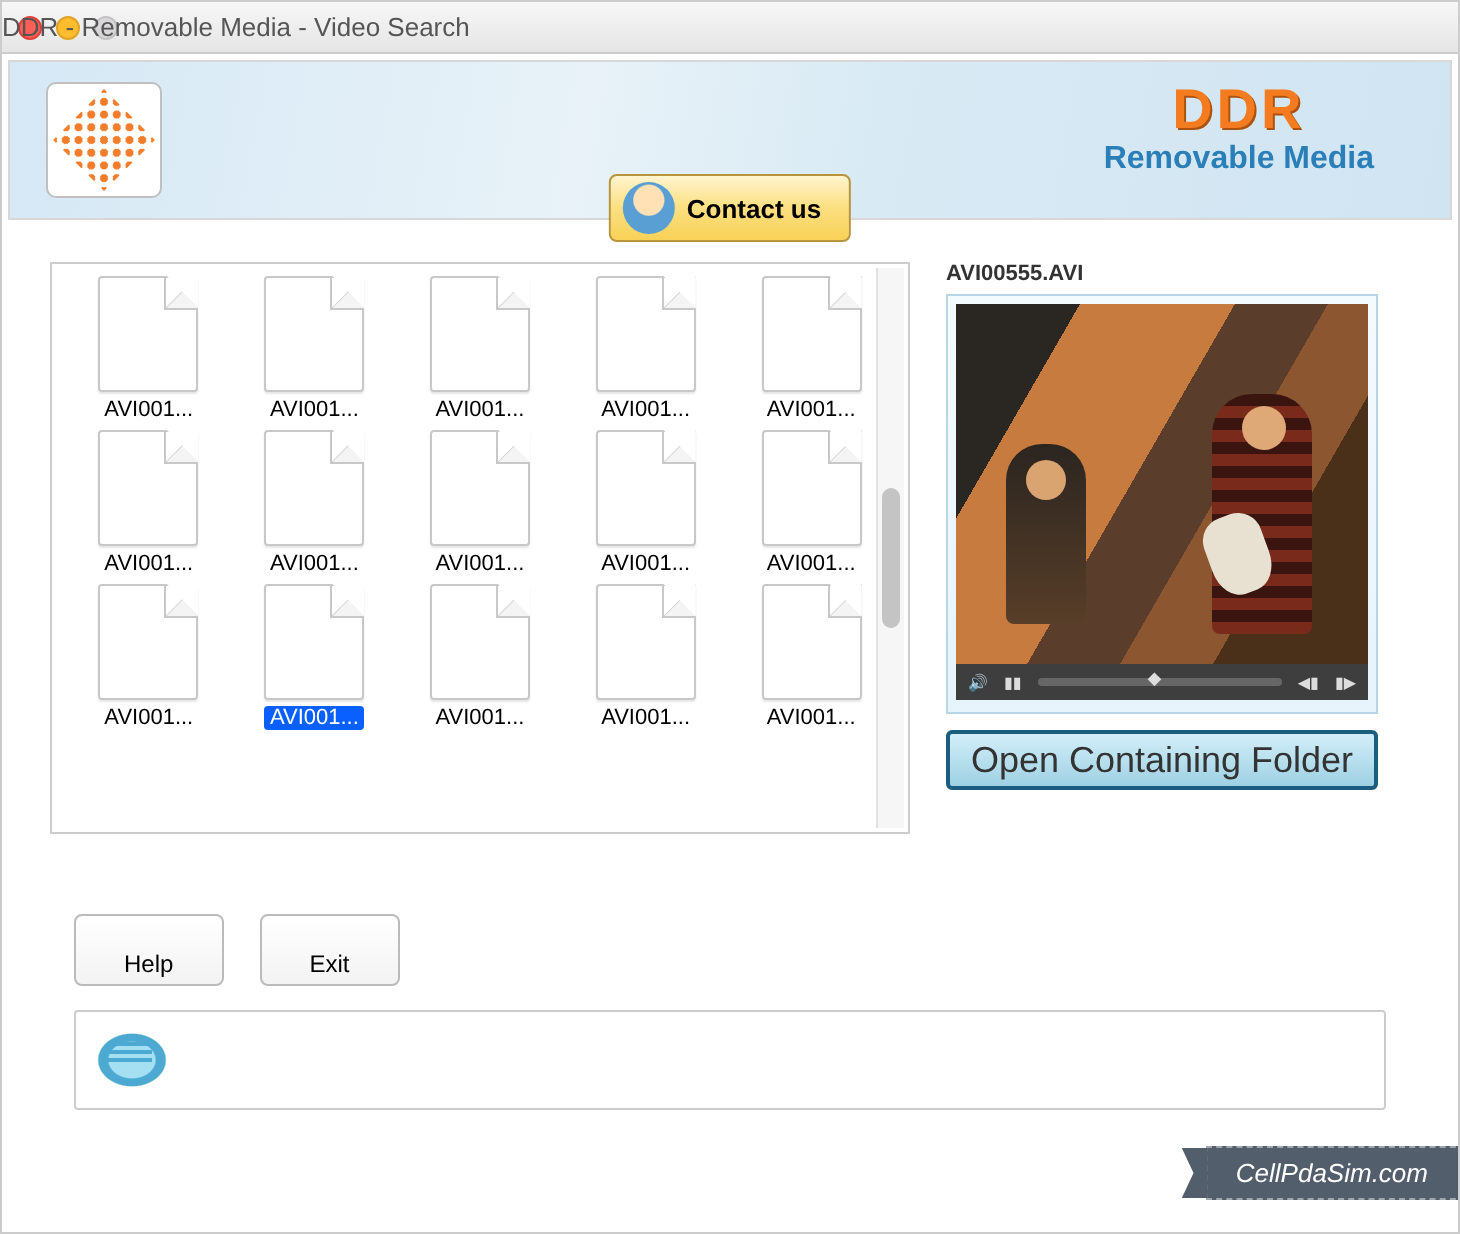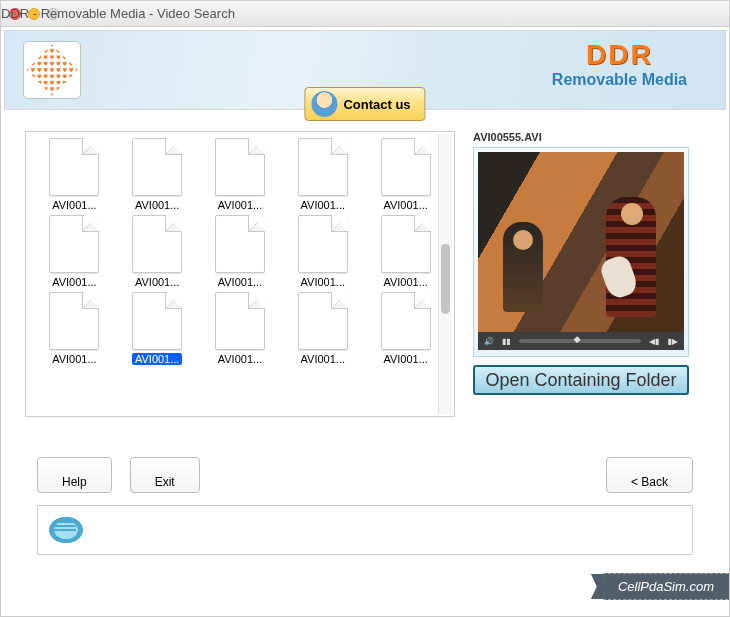--- a/index.html
+++ b/index.html
@@ -177,21 +177,20 @@
       </div>
     </div>
     <button class="open-folder-btn">Open Containing Folder</button>
   </div>
 </div>
 
 <div class="bottom-buttons">
   <button class="btn">Help</button>
   <button class="btn">Exit</button>
   <div class="spacer"></div>
-  <button class="btn">&lt; Back</button>
 </div>
 
 <div class="hint-box">
   <div class="hint-ico"></div>
 </div>
 
 <div class="watermark">
   <div class="ribbon">CellPdaSim.com</div>
 </div>
 

